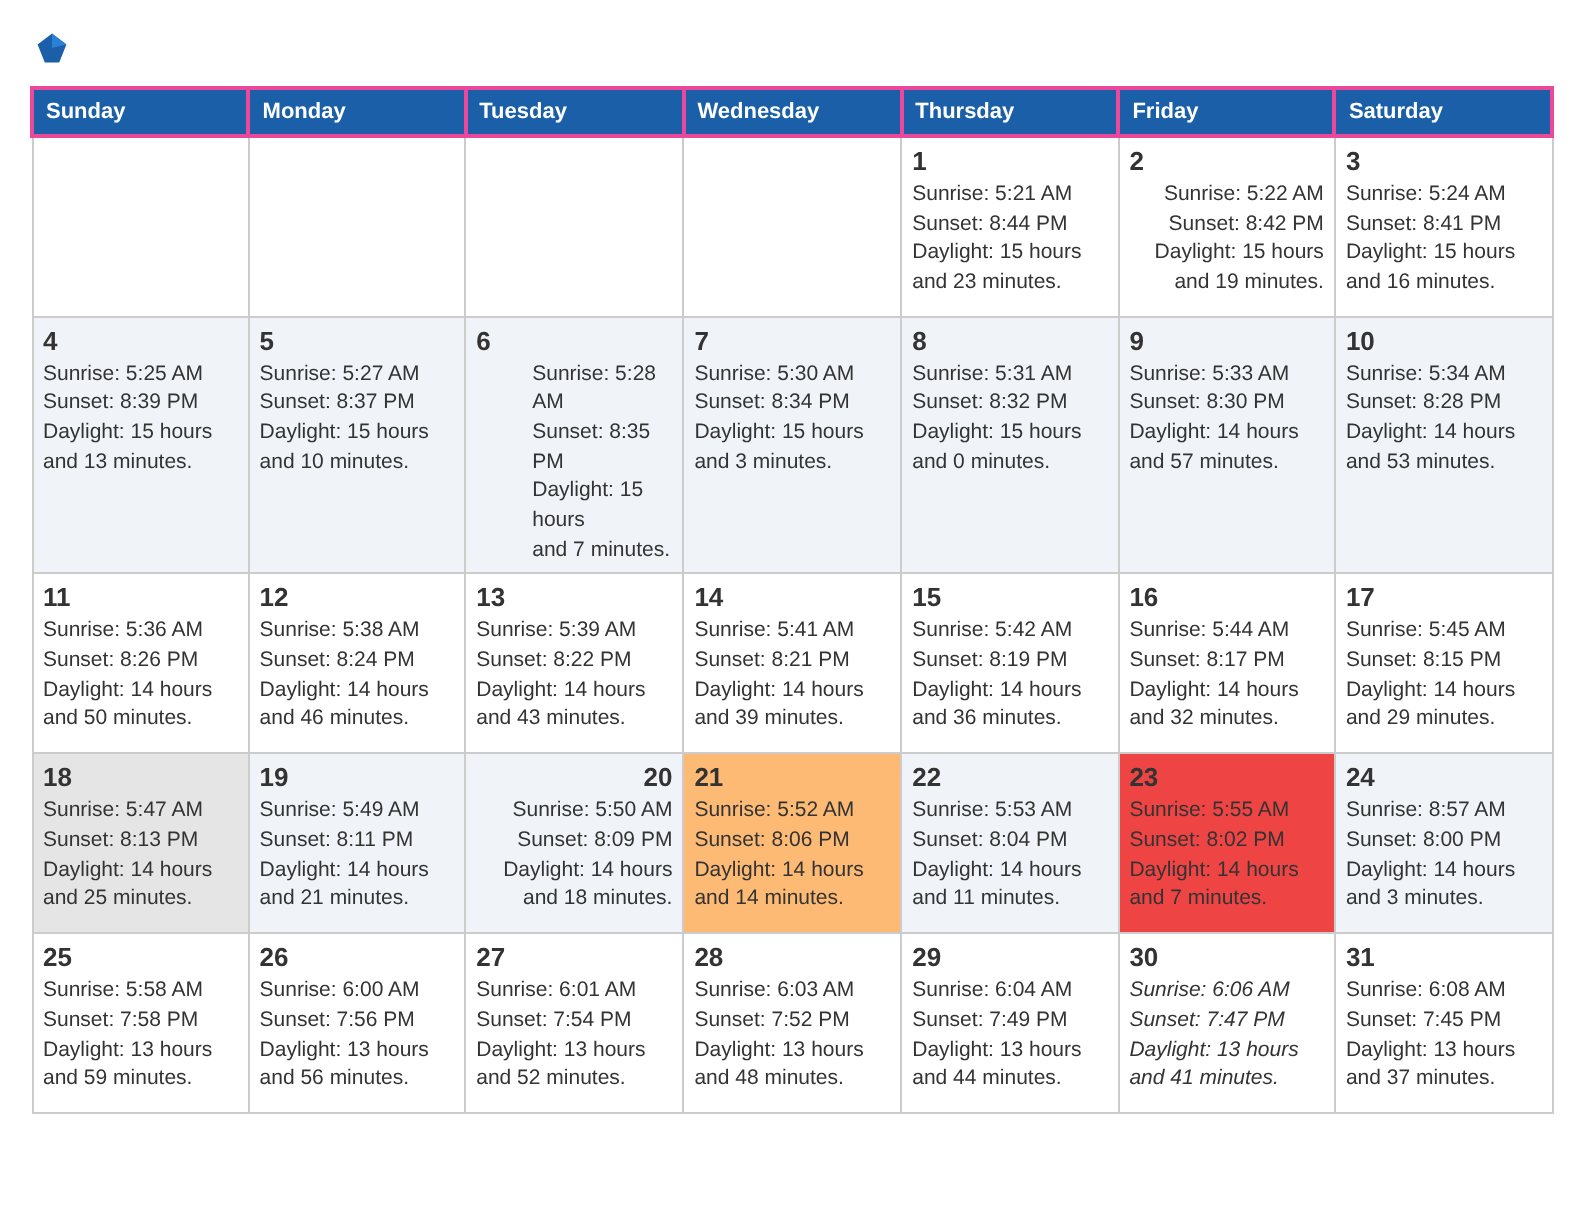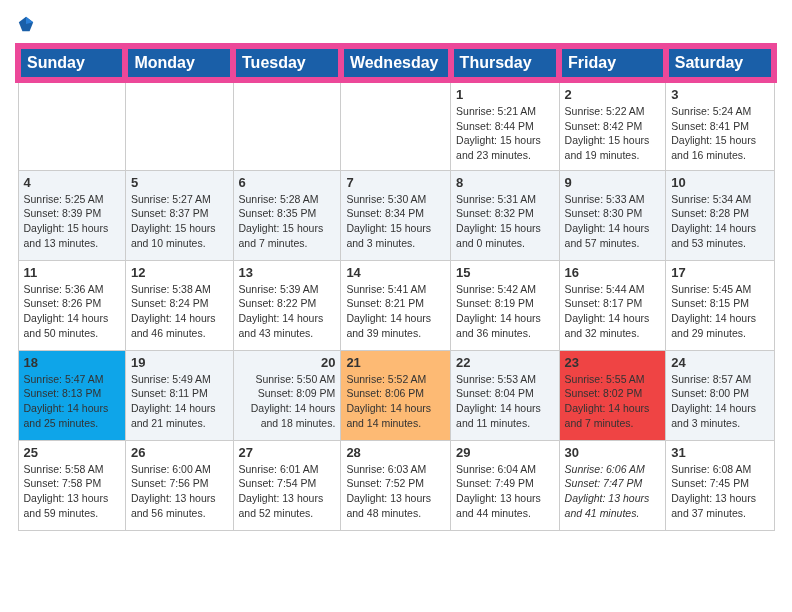--- a/index.html
+++ b/index.html
@@ -49,22 +49,22 @@
     .calendar {
       width: 100%;
       border-collapse: collapse;
       font-size: 11px;
     }
     .calendar th {
       background: #1a5fa8;
       color: #fff;
       text-align: left;
       padding: 5px 6px;
-      font-size: 16px;
-      border: 6px solid #ec4899;
+      font-size: 11px;
+      border: 2px solid #ec4899;
     }
     .calendar td {
       border: 1px solid #ccc;
       vertical-align: top;
       padding: 4px 5px;
       height: 90px;
       width: 110px;
       background: #fff;
     }
     .calendar tr:nth-child(even) td {
@@ -128,21 +128,21 @@
         <td class="empty-cell"></td>
         <td>
           <span class="day-number">1</span>
           <div class="day-info" style="white-space: pre-line;">Sunrise: 5:21 AM
 Sunset: 8:44 PM
 Daylight: 15 hours
 and 23 minutes.</div>
         </td>
         <td>
           <span class="day-number">2</span>
-          <div class="day-info" style="white-space: pre-line;">Sunrise: 5:22 AM
+          <div class="day-info" style="white-space: pre-line; text-align: right;">Sunrise: 5:22 AM
 Sunset: 8:42 PM
 Daylight: 15 hours
 and 19 minutes.</div>
         </td>
         <td>
           <span class="day-number">3</span>
           <div class="day-info" style="white-space: pre-line;">Sunrise: 5:24 AM
 Sunset: 8:41 PM
 Daylight: 15 hours
 and 16 minutes.</div>
@@ -158,21 +158,21 @@
         </td>
         <td style="background: rgb(240, 244, 248);">
           <span class="day-number">5</span>
           <div class="day-info" style="white-space: pre-line;">Sunrise: 5:27 AM
 Sunset: 8:37 PM
 Daylight: 15 hours
 and 10 minutes.</div>
         </td>
         <td style="background: rgb(240, 244, 248);">
           <span class="day-number">6</span>
-          <div class="day-info" style="white-space: pre-line;">Sunrise: 5:28 AM
+          <div class="day-info" style="white-space: pre-line; margin-left: 28px;">Sunrise: 5:28 AM
 Sunset: 8:35 PM
 Daylight: 15 hours
 and 7 minutes.</div>
         </td>
         <td style="background: rgb(240, 244, 248);">
           <span class="day-number">7</span>
           <div class="day-info" style="white-space: pre-line;">Sunrise: 5:30 AM
 Sunset: 8:34 PM
 Daylight: 15 hours
 and 3 minutes.</div>
@@ -244,21 +244,21 @@
         </td>
         <td>
           <span class="day-number">17</span>
           <div class="day-info" style="white-space: pre-line;">Sunrise: 5:45 AM
 Sunset: 8:15 PM
 Daylight: 14 hours
 and 29 minutes.</div>
         </td>
       </tr>
       <tr>
-        <td style="background: #0ea5e9;">
+        <td style="background: #e5e5e5;">
           <span class="day-number">18</span>
           <div class="day-info" style="white-space: pre-line;">Sunrise: 5:47 AM
 Sunset: 8:13 PM
 Daylight: 14 hours
 and 25 minutes.</div>
         </td>
         <td style="background: rgb(240, 244, 248);">
           <span class="day-number">19</span>
           <div class="day-info" style="white-space: pre-line;">Sunrise: 5:49 AM
 Sunset: 8:11 PM

